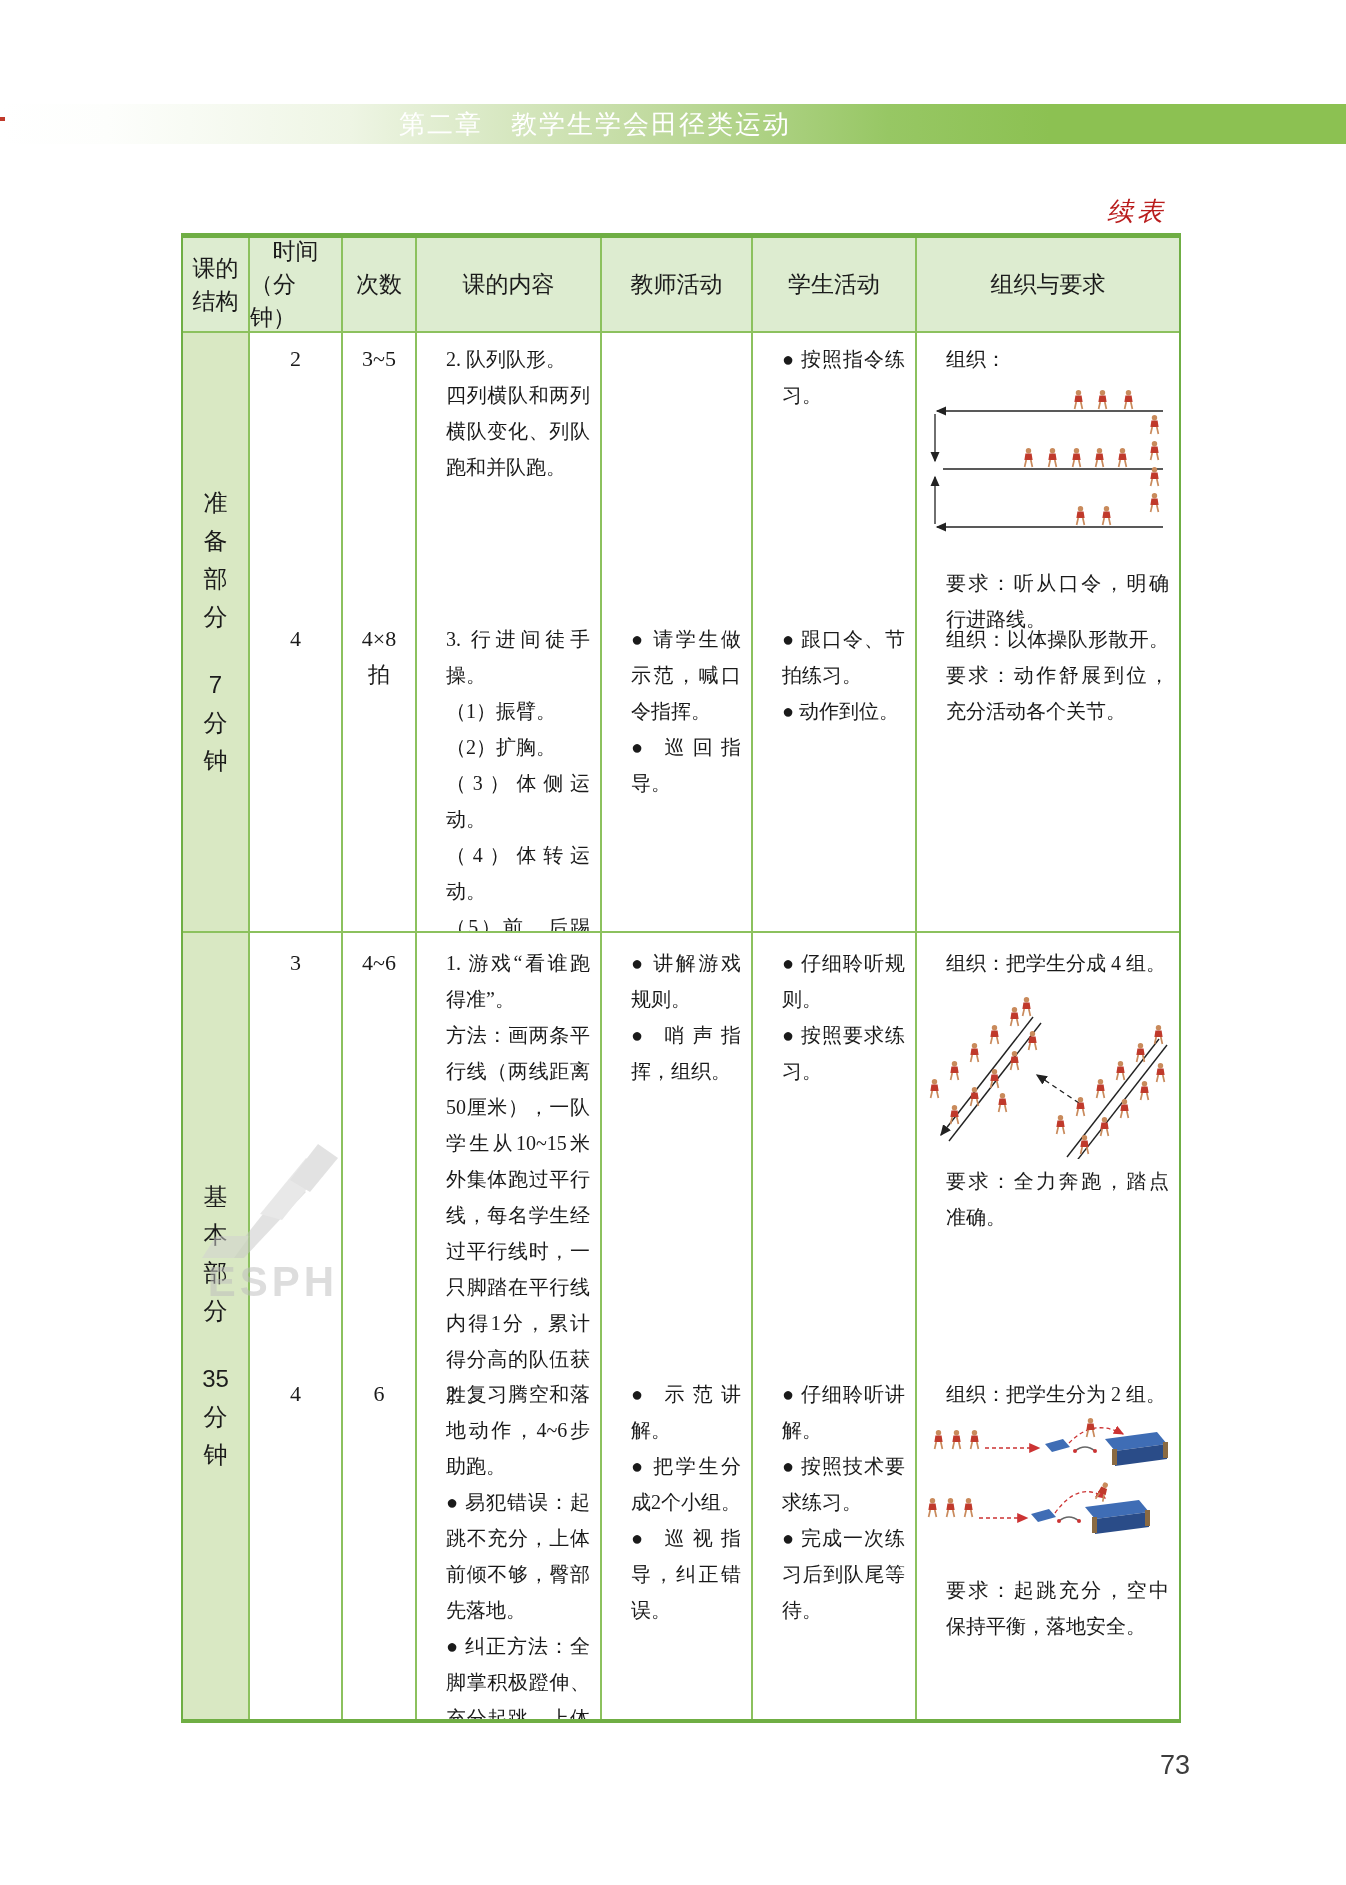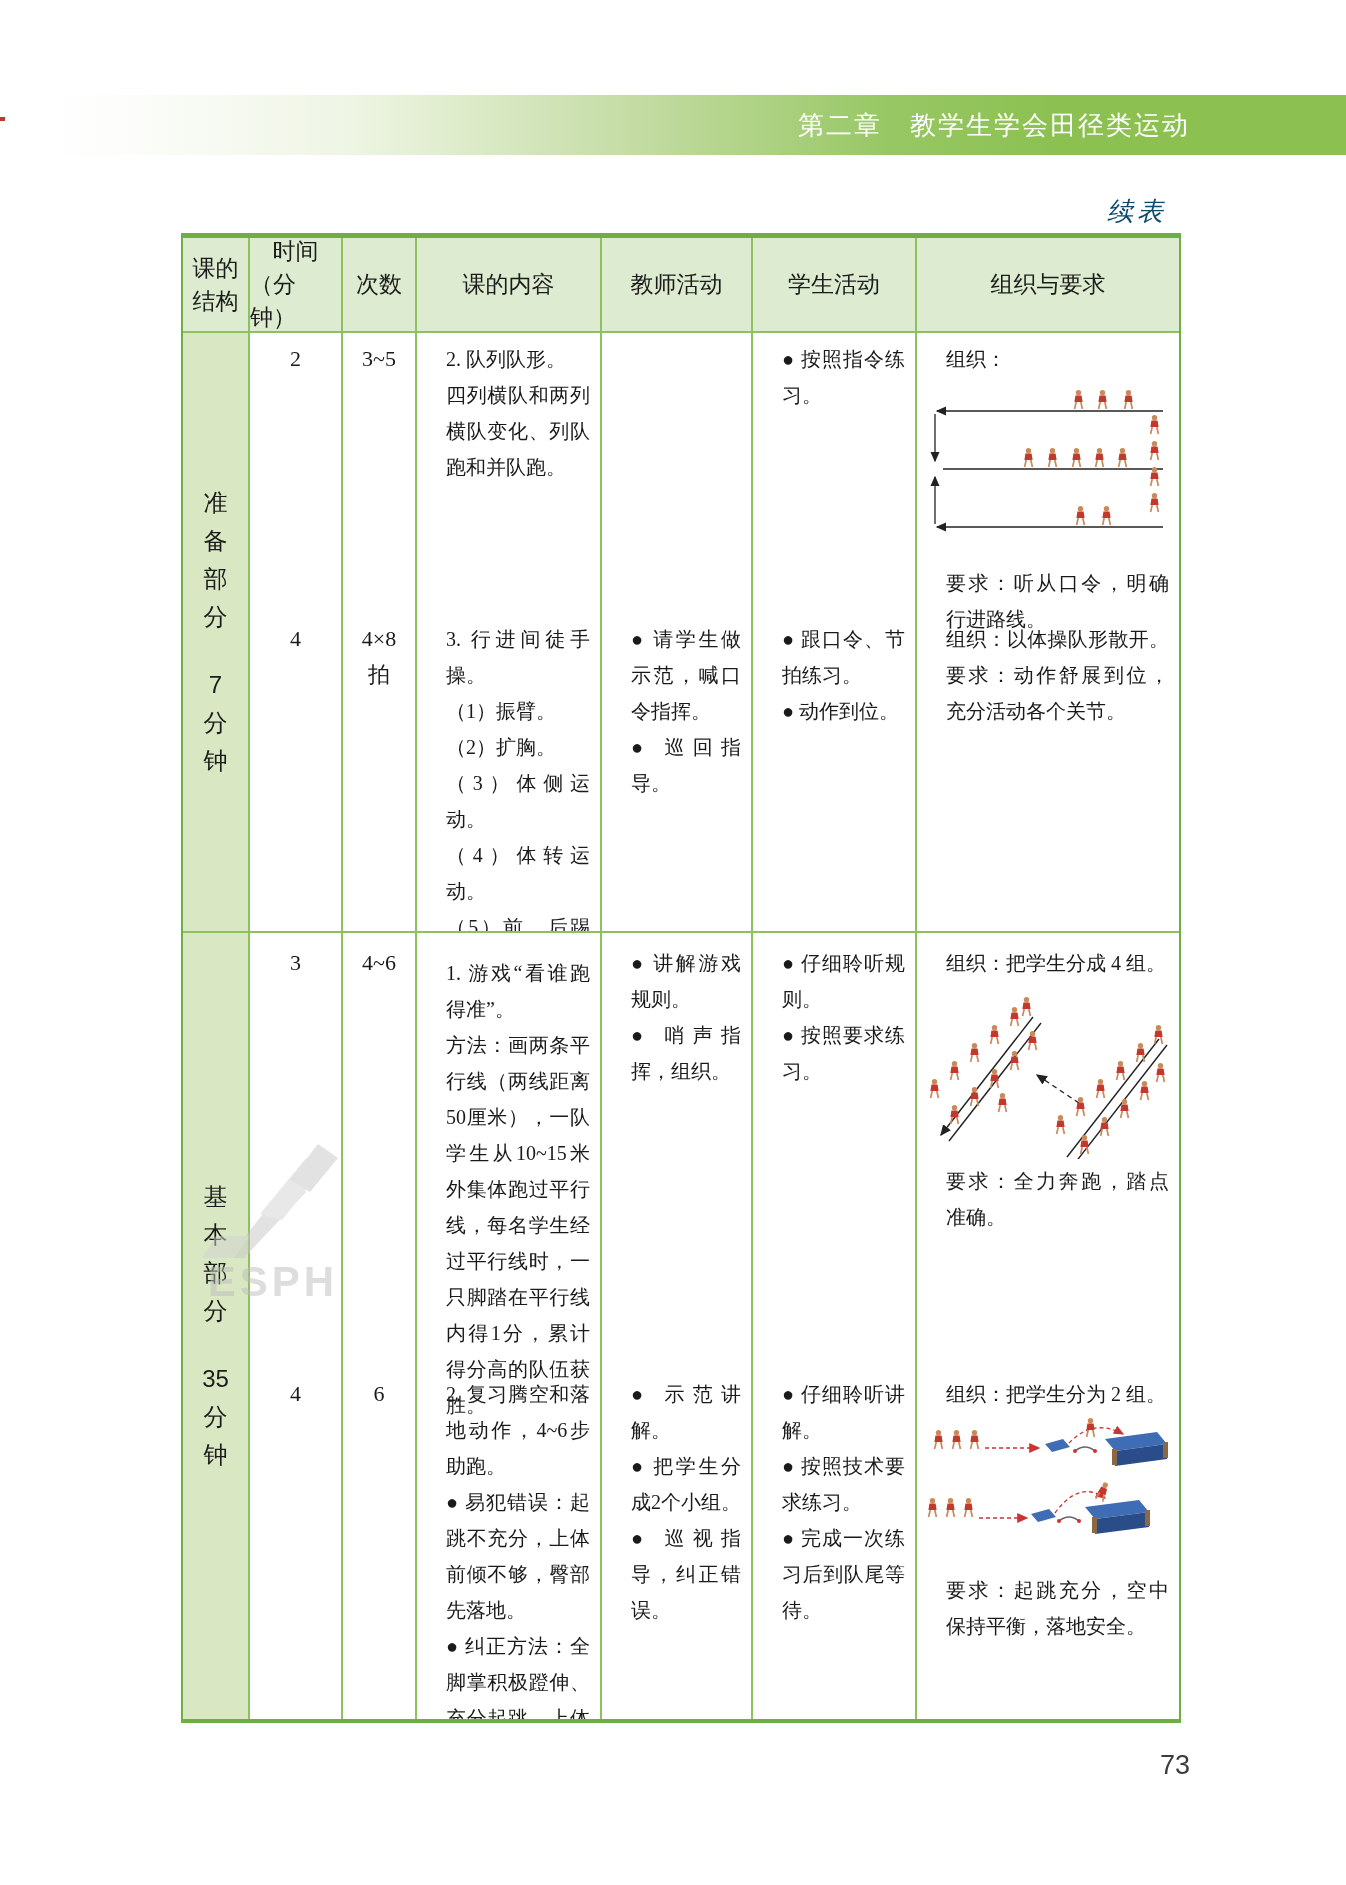--- a/index.html
+++ b/index.html
@@ -1,24 +1,24 @@
 <!DOCTYPE html>
 <html><head>
 <meta charset="utf-8">
 <style>
   html,body{margin:0;padding:0;background:#fff;}
   .page{position:relative;width:1346px;height:1885px;background:#ffffff;overflow:hidden;
         font-family:"Liberation Serif","DejaVu Serif",serif;color:#1a1a1a;}
   
-  .chapter-bar{position:absolute;left:0;top:95px;width:1346px;height:60px;box-sizing:border-box;
+  .chapter-bar{position:absolute;left:0;top:104px;width:1346px;height:40px;box-sizing:border-box;
         background:linear-gradient(to right,#ffffff 0%,#fdfefc 8%,#eef5e4 26%,#c2dba1 48%,#97c764 66%,#8cc152 78%,#8cc152 100%);
-        display:flex;align-items:center;justify-content:flex-end;padding-right:156px;
+        display:flex;align-items:center;justify-content:center;padding-right:156px;
         font-family:"Liberation Sans","DejaVu Sans",sans-serif;font-size:26px;color:#ffffff;letter-spacing:2px;}
   .print-mark{position:absolute;left:0;top:117px;width:5px;height:4px;background:#c0392b;}
-  .continued{position:absolute;right:179px;top:194px;font-size:26px;font-style:italic;color:#0c4a6e;
+  .continued{position:absolute;right:179px;top:194px;font-size:26px;font-style:italic;color:#b91c1c;
         font-family:"Liberation Serif","DejaVu Serif",serif;letter-spacing:4px;}
   
   .tbl{position:absolute;left:181px;top:233px;width:996px;
         display:grid;grid-template-columns:67px 93px 74px 185px 151px 164px 262px;
         grid-template-rows:95px 600px 786px;
         border:2px solid #6fae44;border-top-width:5px;border-bottom-width:4px;background:#a3a3a3;}
   .cell{position:relative;box-sizing:border-box;border-right:2px solid #8cc15e;border-bottom:2px solid #8cc15e;background:#fff;overflow:hidden;}
   .lc{border-right:none;}
   .lr{border-bottom:none;}
   .hcell{background:#ddecd0;display:flex;flex-direction:column;align-items:center;justify-content:center;
@@ -194,21 +194,21 @@
       <div class="block num" style="top:12px">3</div>
       <div class="block num" style="top:443px">4</div>
     </div>
 
     <div class="cell lr">
       <div class="block num" style="top:12px">4~6</div>
       <div class="block num" style="top:443px">6</div>
     </div>
 
     <div class="cell lr">
-      <div class="block" style="top:22px">
+      <div class="block" style="top:12px">
         <div class="para">1. 游戏“看谁跑得准”。</div>
         <div class="para">方法：画两条平行线（两线距离50厘米），一队学生从10~15米外集体跑过平行线，每名学生经过平行线时，一只脚踏在平行线内得1分，累计得分高的队伍获胜。</div>
       </div>
       <div class="block" style="top:443px">
         <div class="para">2. 复习腾空和落地动作，4~6步助跑。</div>
         <div class="para">● 易犯错误：起跳不充分，上体前倾不够，臀部先落地。</div>
         <div class="para">● 纠正方法：全脚掌积极蹬伸、充分起跳，上体尽量前倾。</div>
       </div>
     </div>
 

